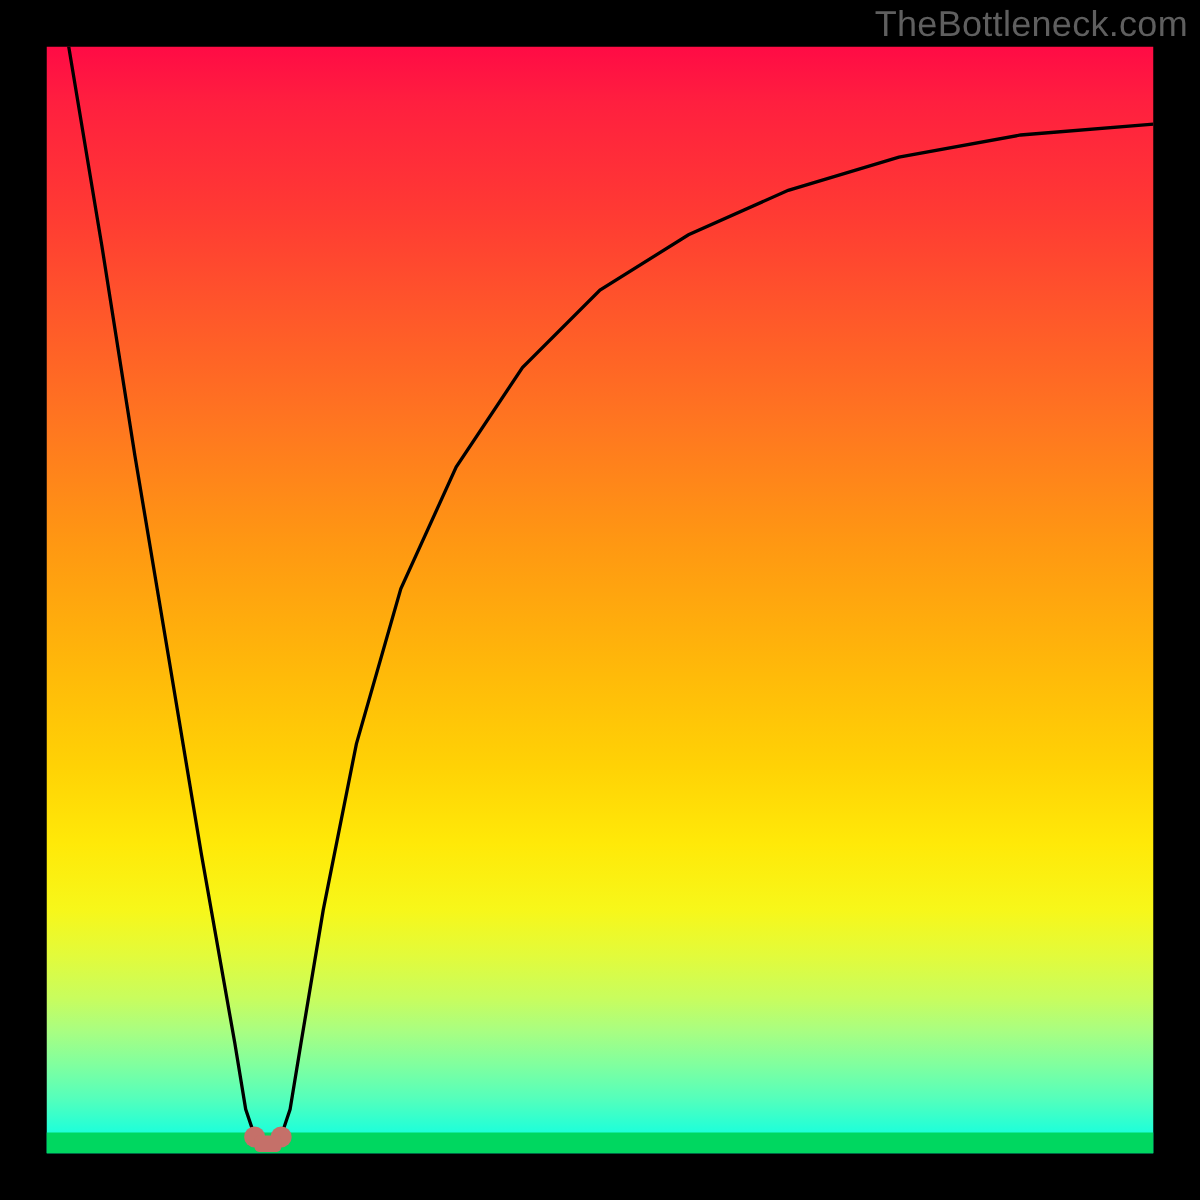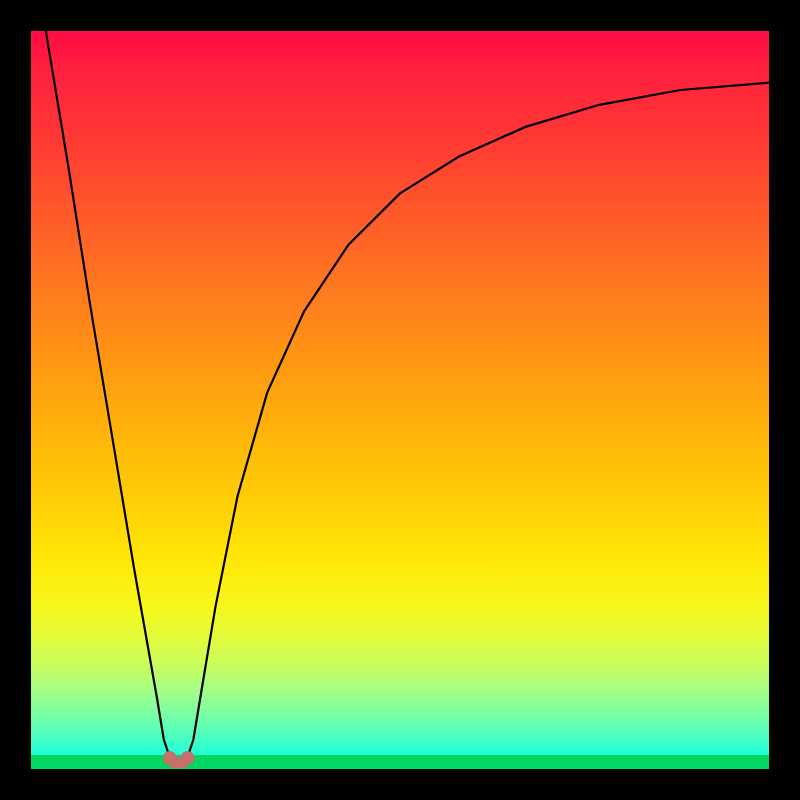--- a/index.html
+++ b/index.html
@@ -77,20 +77,21 @@
     font-weight: 500;
     letter-spacing: 0.2px;
     user-select: none;
   }
 </style>
 </head>
 <body>
 
 <div class="frame">
 
+  <div class="watermark">TheBottleneck.com</div>
 
   <div class="plot">
     <div class="gradient"></div>
     <div class="green-band"></div>
 
     <svg class="curve" viewBox="0 0 738 738" preserveAspectRatio="none">
       <path d="M14.8 0.0 L36.9 132.8 L59.0 273.1 L81.2 405.9 L103.3 538.7 L125.5 664.2 L132.8 708.5 L140.2 730.6 L147.6 730.6 L155.0 730.6 L162.4 708.5 L169.7 664.2 L184.5 575.6 L206.6 464.9 L236.2 361.6 L273.1 280.4 L317.3 214.0 L369.0 162.4 L428.0 125.5 L494.5 95.9 L568.3 73.8 L649.4 59.0 L738.0 51.7" fill="none" stroke="#000" stroke-width="2.2" stroke-linecap="round"></path>
 
       <g fill="#c57069">
         <circle cx="138.744" cy="726.93" r="7" fill="#c57069"></circle>

